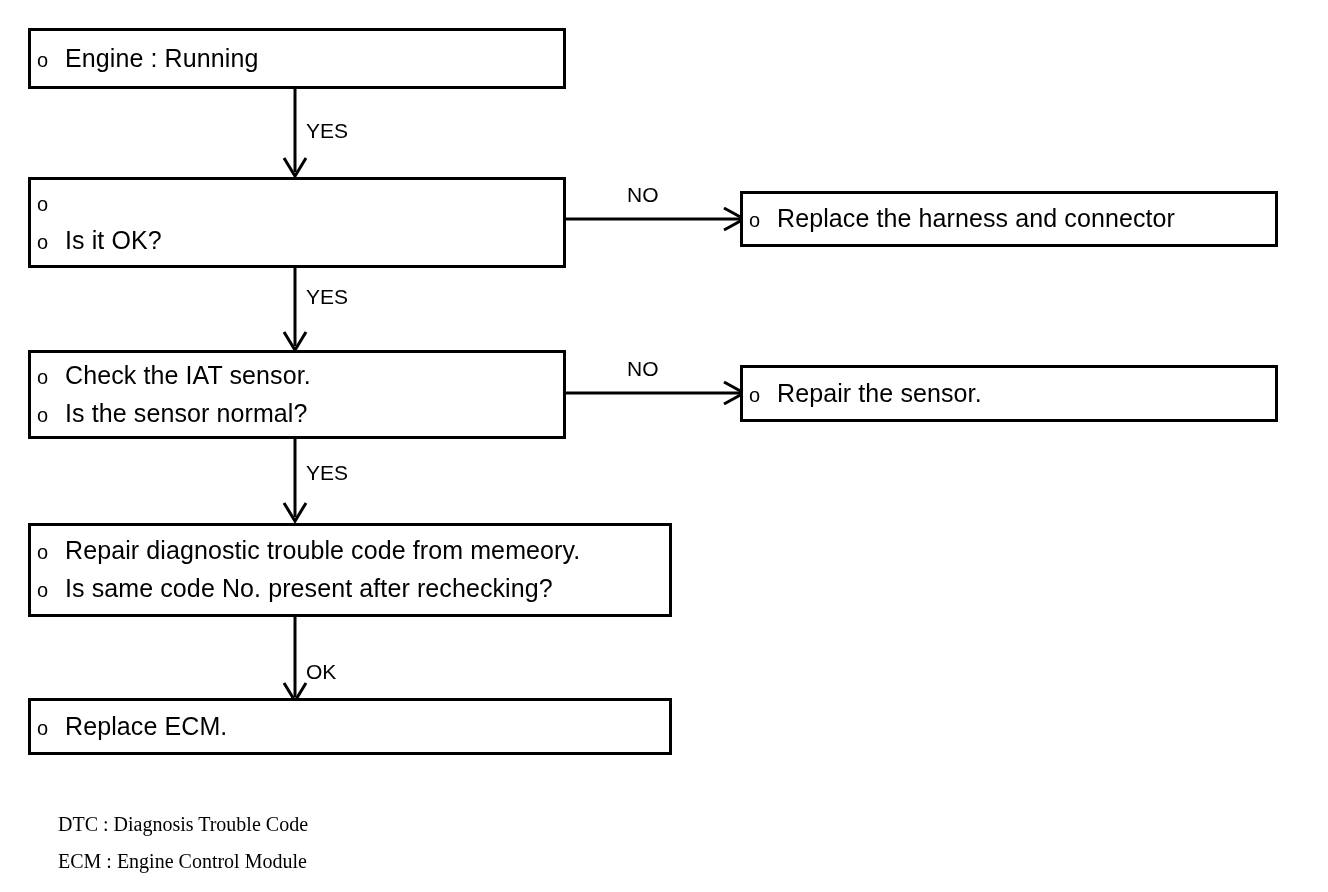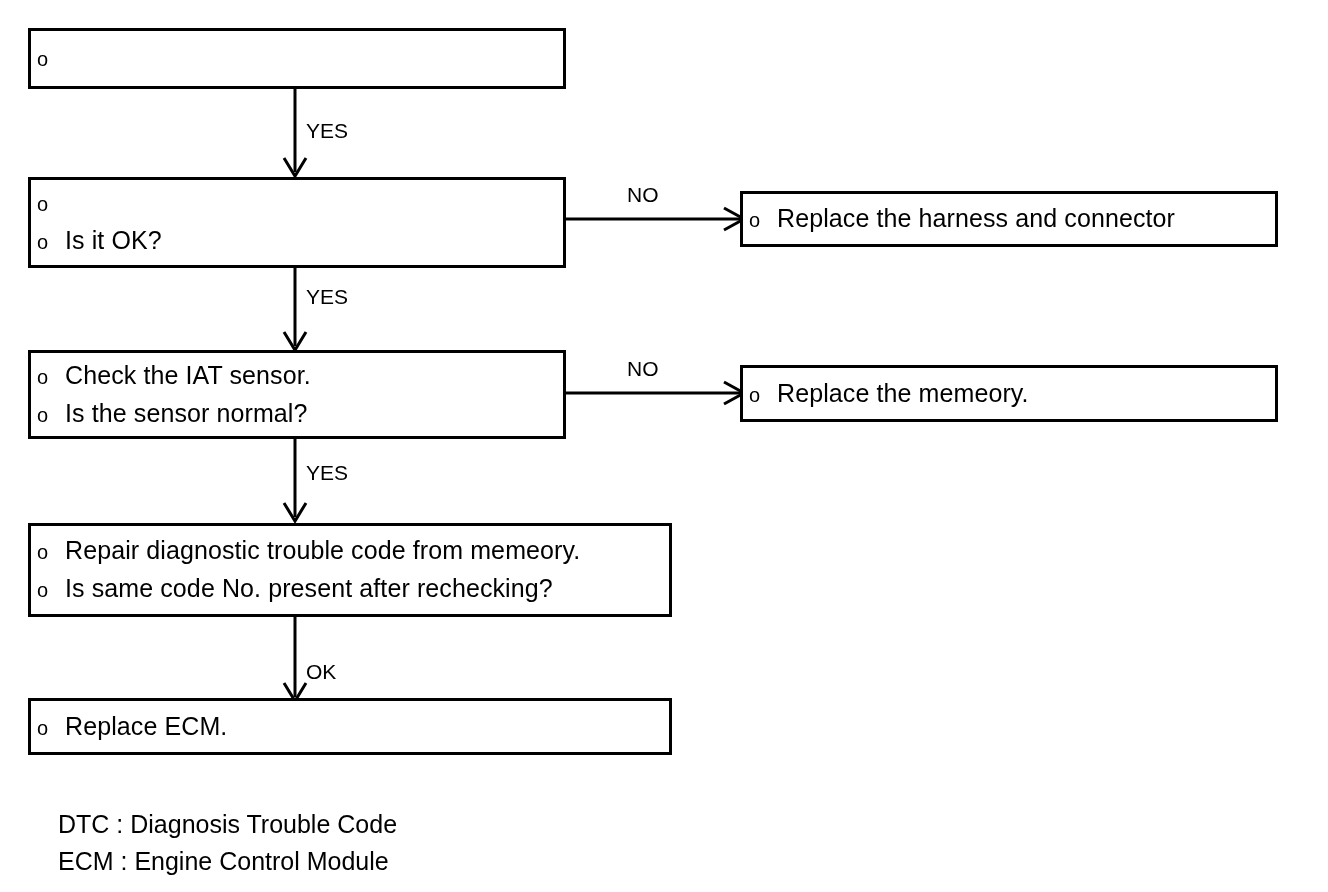--- a/index.html
+++ b/index.html
@@ -63,33 +63,35 @@
   }
   .connector svg {
     display: block;
     overflow: visible;
   }
   
   .legend {
     position: absolute;
   }
   .legend-line {
-    font-size: 25px;
+    font-size: 20px;
     line-height: 37px;
     white-space: nowrap;
+    font-family: Liberation Serif, serif;
   }
 </style>
 </head>
 <body>
 
 <div id="canvas">
 
   <div class="node" style="left:28px; top:28px; width:538px; height:61px;">
     <div class="node-line">
       <span class="bullet">o</span>
+      <span class="node-text">Engine : Running</span>
     </div>
   </div>
 
   <div class="connector" style="left:280px; top:86px; width:40px; height:96px;">
     <svg width="40" height="96" viewBox="0 0 40 96">
       <line x1="15" y1="0" x2="15" y2="86" stroke="#000" stroke-width="3"></line>
       <polyline points="4,72 15,90 26,72" fill="none" stroke="#000" stroke-width="3"></polyline>
     </svg>
   </div>
   <div class="edge-label" style="left:306px; top:117px;">YES</div>
@@ -142,21 +144,21 @@
     <svg width="182" height="26" viewBox="0 0 182 26">
       <line x1="0" y1="13" x2="178" y2="13" stroke="#000" stroke-width="3"></line>
       <polyline points="160,2 180,13 160,24" fill="none" stroke="#000" stroke-width="3"></polyline>
     </svg>
   </div>
   <div class="edge-label" style="left:627px; top:355px;">NO</div>
 
   <div class="node" style="left:740px; top:365px; width:538px; height:57px;">
     <div class="node-line">
       <span class="bullet">o</span>
-      <span class="node-text">Replace the memeory.</span>
+      <span class="node-text">Repair the sensor.</span>
     </div>
   </div>
 
   <div class="connector" style="left:280px; top:437px; width:40px; height:90px;">
     <svg width="40" height="90" viewBox="0 0 40 90">
       <line x1="15" y1="0" x2="15" y2="80" stroke="#000" stroke-width="3"></line>
       <polyline points="4,66 15,84 26,66" fill="none" stroke="#000" stroke-width="3"></polyline>
     </svg>
   </div>
   <div class="edge-label" style="left:306px; top:459px;">YES</div>

